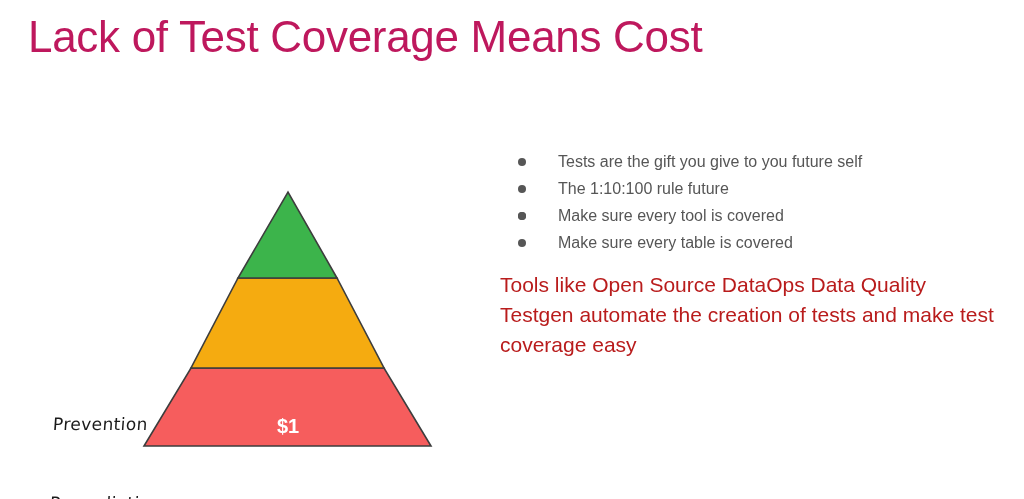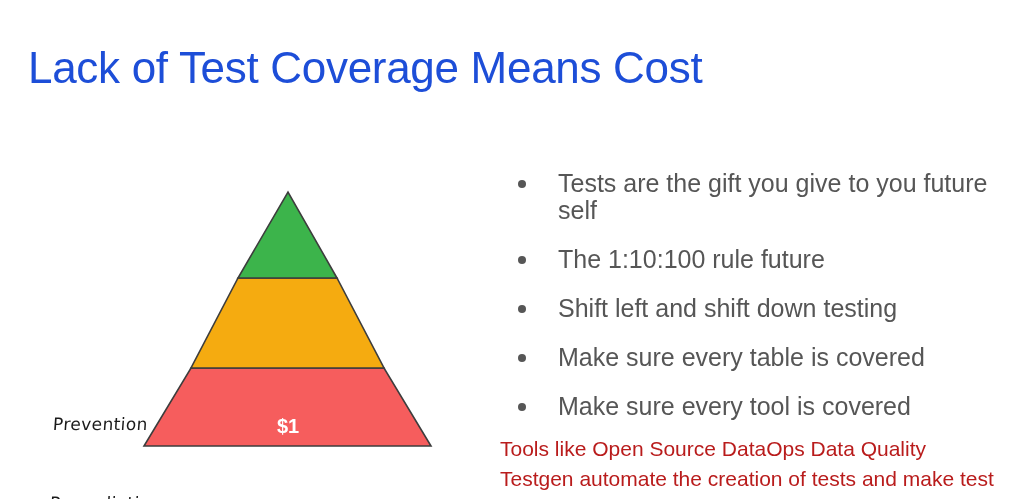--- a/index.html
+++ b/index.html
@@ -17,24 +17,23 @@
   }
 
   
   .slide-title {
     position: absolute;
     left: 28px;
     top: 8px;
     font-size: 44px;
     line-height: 58px;
     font-weight: 400;
-    color: #1d4ed8;
+    color: #be185d;
     letter-spacing: -0.3px;
     white-space: nowrap;
-    margin-top: 31px;
   }
 
   
   .pyramid-panel {
     position: absolute;
     left: 0px;
     top: 180px;
     width: 470px;
     height: 300px;
   }
@@ -81,24 +80,23 @@
     white-space: nowrap;
   }
   .bullet-list {
     list-style: none;
     margin: 0 0 14px 0;
     padding: 0;
   }
   .bullet-item {
     position: relative;
     padding-left: 58px;
-    font-size: 25px;
+    font-size: 16px;
     line-height: 27px;
     color: #565656;
-    margin-top: 22px;
   }
   .bullet-item .dot {
     position: absolute;
     left: 18px;
     top: 10px;
     width: 8px;
     height: 8px;
     border-radius: 50%;
     background: #565656;
   }
@@ -140,26 +138,25 @@
     <li class="bullet-item">
       <span class="dot"></span>
       <span>Tests are the gift you give to you future self</span>
     </li>
     <li class="bullet-item">
       <span class="dot"></span>
       <span>The 1:10:100 rule future</span>
     </li>
     <li class="bullet-item">
       <span class="dot"></span>
-      <span>Shift left and shift down testing</span>
+    </li>
+    <li class="bullet-item">
+      <span class="dot"></span>
+      <span>Make sure every tool is covered</span>
     </li>
     <li class="bullet-item">
       <span class="dot"></span>
       <span>Make sure every table is covered</span>
-    </li>
-    <li class="bullet-item">
-      <span class="dot"></span>
-      <span>Make sure every tool is covered</span>
     </li>
   </ul>
 
   <p class="closing-para">Tools like Open Source DataOps Data Quality Testgen automate the creation of tests and make test coverage easy</p>
 </div>
 
 </body></html>

